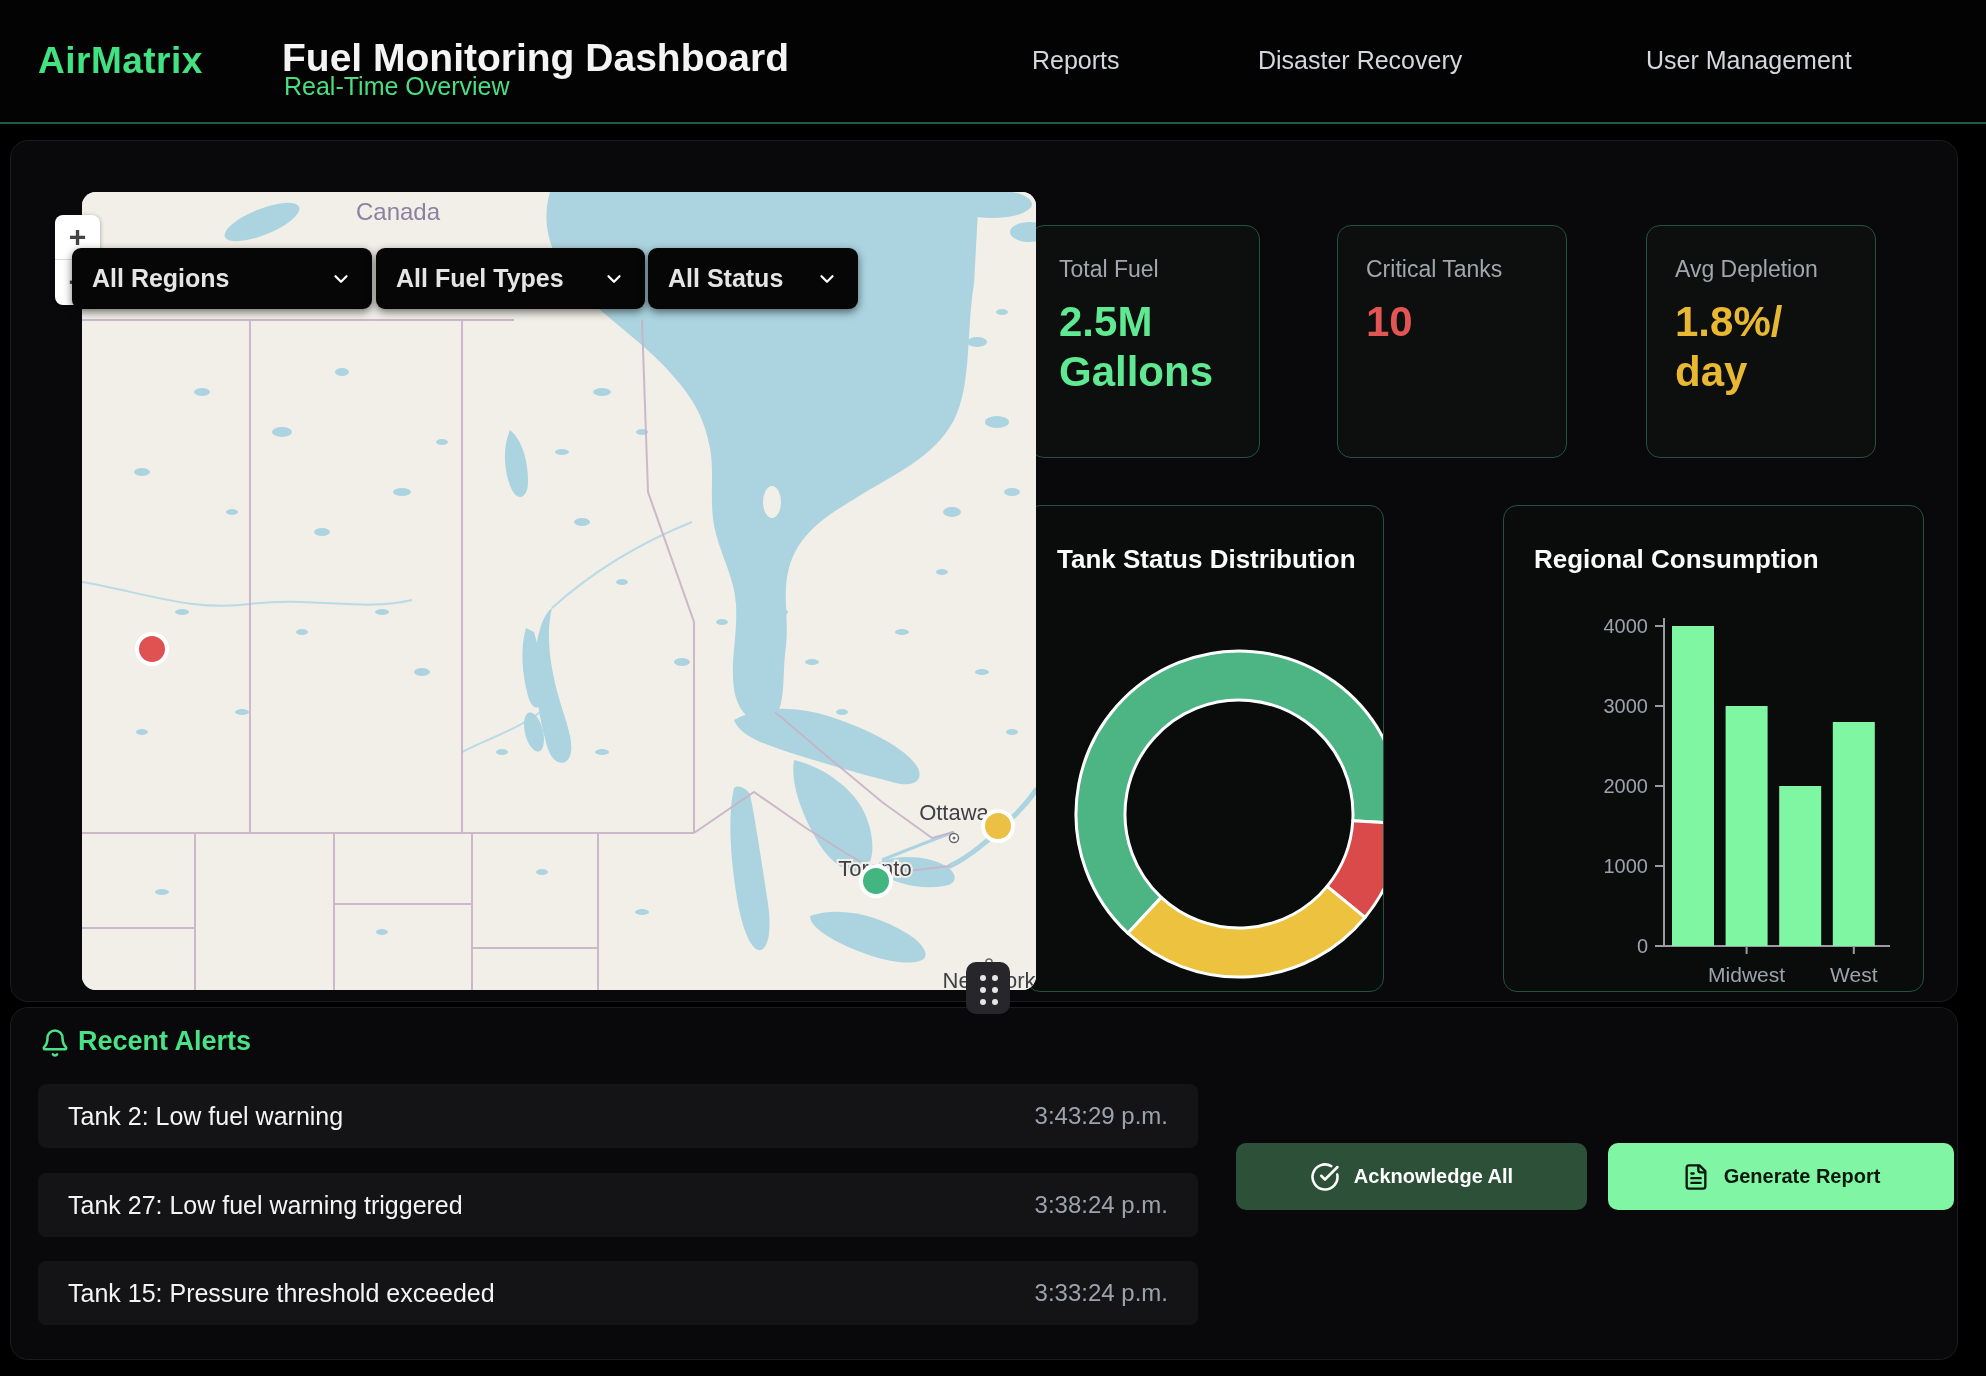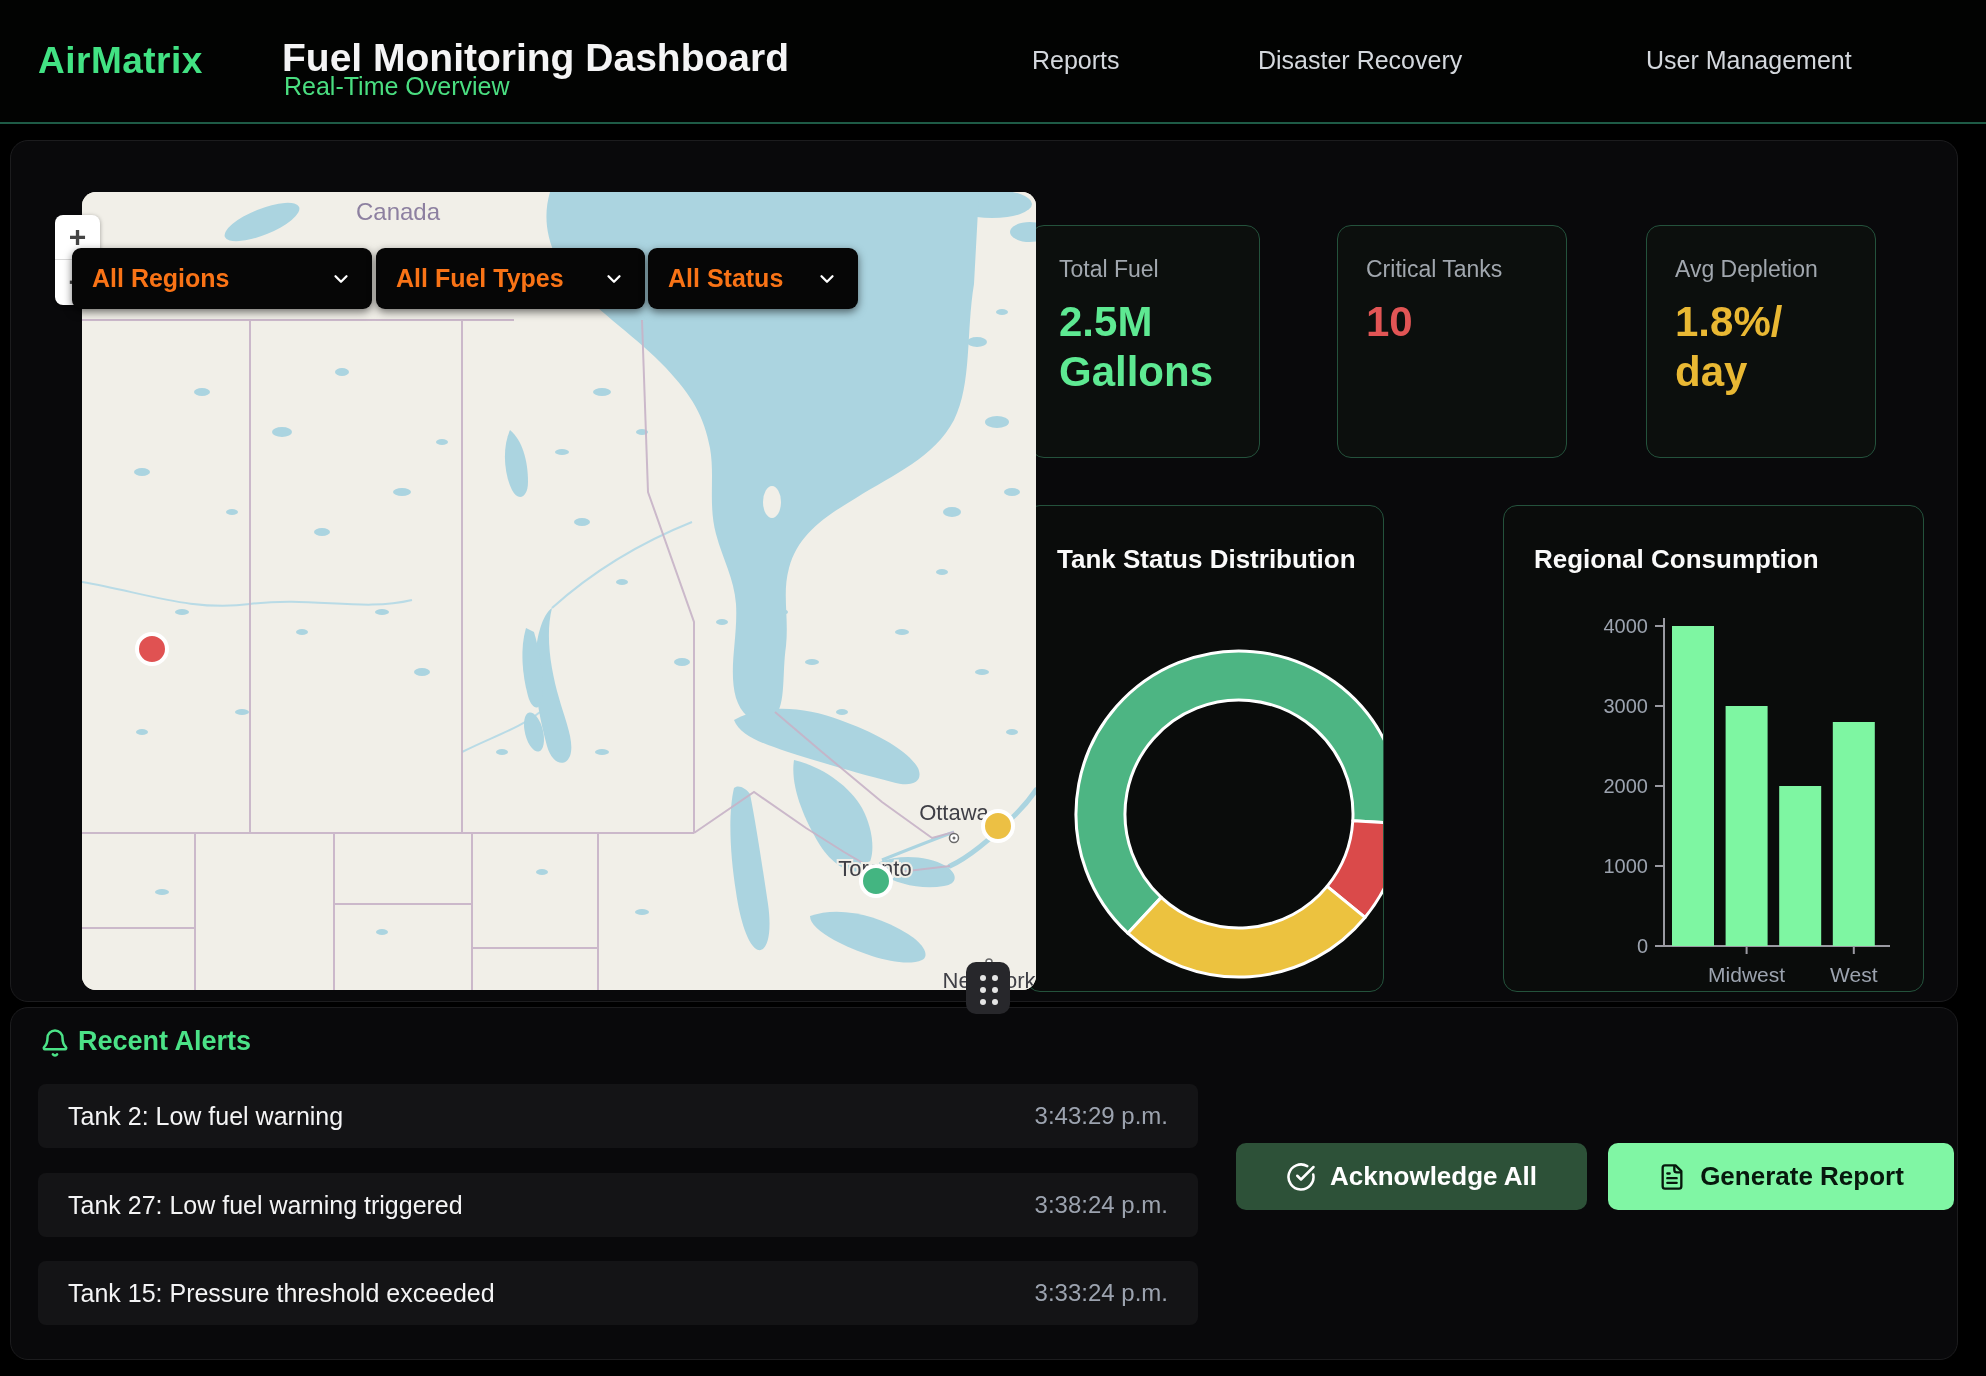--- a/index.html
+++ b/index.html
@@ -20,21 +20,21 @@
 
   
   .panel { background:#09090b; border:1px solid #1c1c1e; border-radius:18px; }
   .main-panel { left:10px; top:140px; width:1948px; height:862px; }
   .alerts-panel { left:10px; top:1007px; width:1948px; height:353px; }
 
   
   .map-wrap { left:38px; top:192px; width:954px; height:798px; border-radius:14px;
               overflow:hidden; background:#f1efe8; z-index:2;margin-left:44px; }
   .map-filter { top:248px; height:61px; background:#060606; border-radius:9px;
-                color:#f97316; font-size:25px; font-weight:600; display:flex; align-items:center;
+                color:#e5e5e5; font-size:25px; font-weight:600; display:flex; align-items:center;
                 padding:0 20px; gap:18px; z-index:4; box-shadow:0 3px 8px rgba(0,0,0,.55); cursor:pointer; }
   .map-filter .flabel { flex:1; }
   .zoomctl { left:55px; top:215px; width:45px; height:90px; background:#fff; border-radius:8px;
              z-index:3; box-shadow:0 1px 4px rgba(0,0,0,.35); overflow:hidden; }
   .zoomctl .zbtn { width:45px; height:44px; display:flex; align-items:center; justify-content:center;
                    font-size:30px; font-weight:bold; color:#444; cursor:pointer; }
   .zoomctl .zdiv { height:1px; background:#d9d9d9; }
   .drag-handle { left:966px; top:962px; width:44px; height:52px; background:#27272b;
                  border-radius:10px; z-index:4; cursor:grab; }
   .drag-handle i { position:absolute; width:6px; height:6px; border-radius:50%; background:#e5e5e5; }
@@ -56,21 +56,21 @@
   
   .alerts-heading { left:78px; top:1026px; font-size:27px; font-weight:bold; color:#4be287; z-index:6; }
   .bell { left:40px; top:1027px; z-index:6; }
   .alert-row { left:38px; width:1160px; height:64px; background:#141416; border-radius:8px;
                display:flex; align-items:center; padding:0 30px; z-index:6; }
   .alert-text { flex:1; font-size:25px; color:#f4f4f5; }
   .alert-time { font-size:24px; color:#9ca3af; }
 
   
   .btn { top:1143px; height:67px; border-radius:10px; display:flex; align-items:center;
-         justify-content:center; gap:14px; font-size:26px; font-weight:bold; cursor:pointer; z-index:6; border:none; }
+         justify-content:center; gap:14px; font-size:20px; font-weight:bold; cursor:pointer; z-index:6; border:none; }
   .btn-ack { left:1236px; width:351px; background:#2d5138; color:#fff; }
   .btn-report { left:1608px; width:346px; background:#80f6a4; color:#07180d; }
 
   svg text { font-family:"Liberation Sans", sans-serif; }
 </style>
 </head>
 <body>
 
 <div class="abs header">
   <div class="abs logo">AirMatrix</div>

